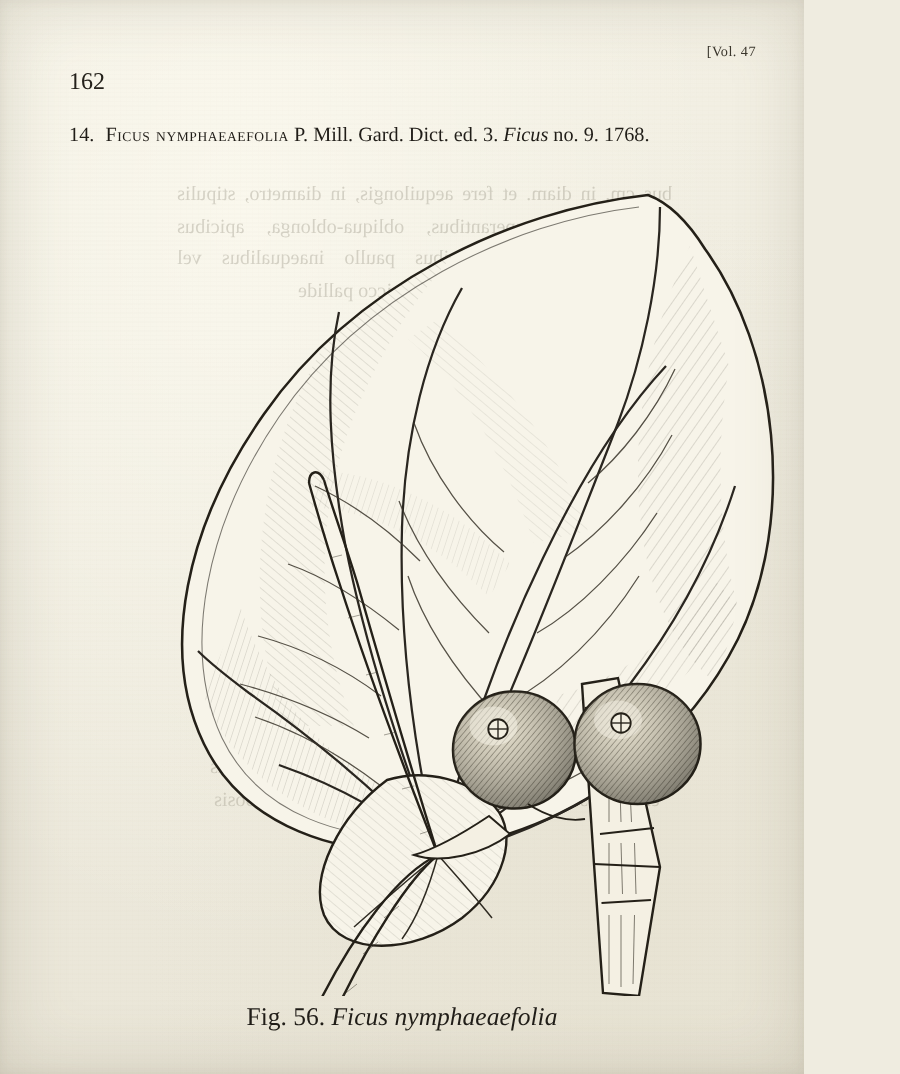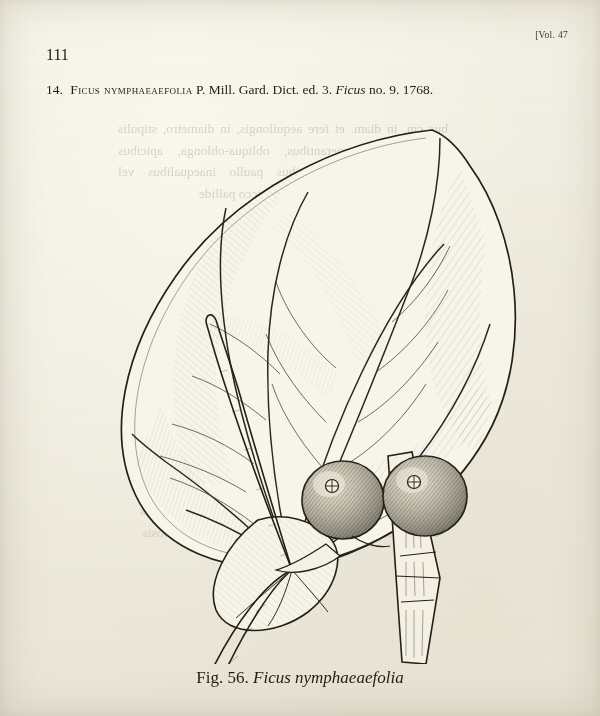--- a/index.html
+++ b/index.html
@@ -9,21 +9,21 @@
   body {
     width: 600px;
     height: 716px;
     background: #efece0;
     font-family: "Liberation Serif", serif;
     color: #1c1a16;
     overflow: hidden;
   }
   .page {
     position: relative;
-    width: 600px;
+    width: 536px;
     height: 716px;
     background:
       radial-gradient(ellipse at 30% 20%, rgba(255,253,243,0.65) 0%, rgba(255,253,243,0) 60%),
       radial-gradient(ellipse at 80% 85%, rgba(228,223,205,0.5) 0%, rgba(228,223,205,0) 55%),
       linear-gradient(180deg, #f3f0e4 0%, #efece0 40%, #eae6d8 100%);
   }
   
   .grain {
     position: absolute;
     inset: 0;
@@ -144,21 +144,21 @@
 </head>
 <body>
 
 <div class="page">
 
   <div class="grain"></div>
 
   <div class="vol-note">[Vol. 47</div>
 
   <div class="head-row">
-    <div class="folio">111</div>
+    <div class="folio">162</div>
   </div>
 
   <div class="species-line">
     <span class="num">14.</span>
     <span class="sc">Ficus nymphaeaefolia</span>
     <span>P. Mill. Gard. Dict. ed. 3.</span>
     <span class="ital">Ficus</span>
     <span>no. 9.</span>
     <span>1768.</span>
   </div>

